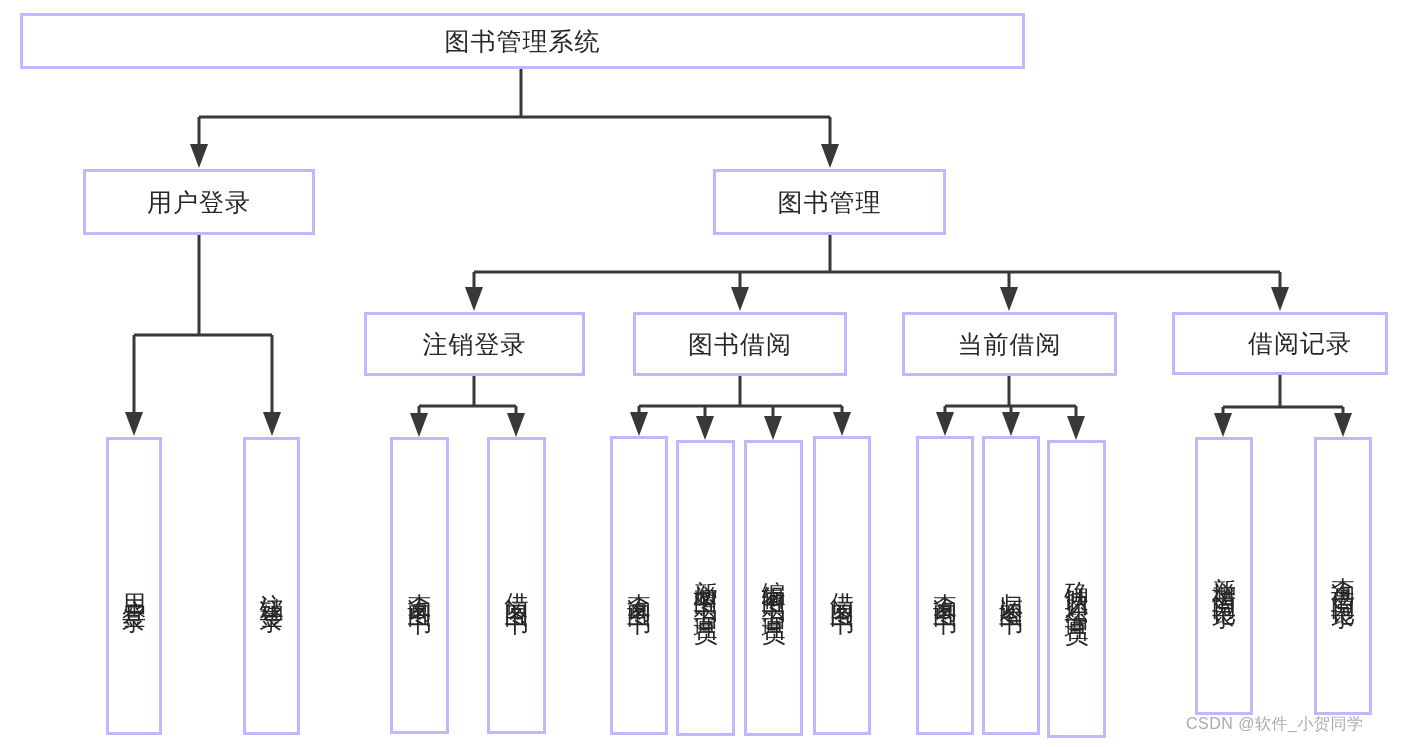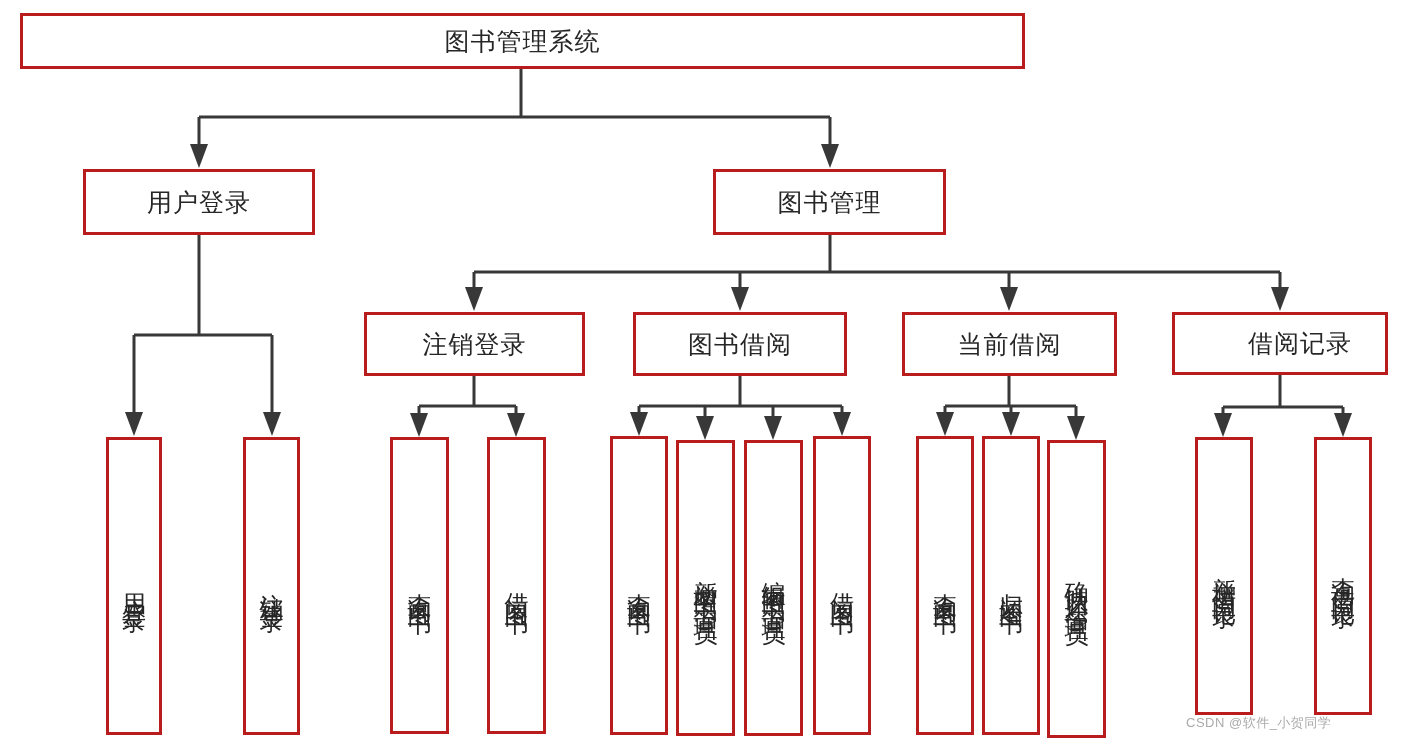--- a/index.html
+++ b/index.html
@@ -15,21 +15,21 @@
     position: absolute;
     left: 0; top: 0;
     width: 1405px; height: 747px;
     z-index: 1;
     pointer-events: none;
   }
   .node {
     position: absolute;
     box-sizing: border-box;
     background: #ffffff;
-    border: 3px solid #b91c1c;
+    border: 3px solid #c4b5fd;
     color: #262626;
     display: flex;
     align-items: center;
     justify-content: center;
     z-index: 2;
     line-height: 1;
   }
   .hbox {
     font-size: 25px;
     letter-spacing: 1px;
@@ -39,21 +39,21 @@
     writing-mode: vertical-rl;
     text-orientation: mixed;
     font-size: 24px;
     letter-spacing: 6px;
   }
   .watermark {
     position: absolute;
     left: 1186px;
     top: 714px;
     z-index: 3;
-    font-size: 13px;
+    font-size: 16px;
     letter-spacing: 0.5px;
     color: rgba(158, 158, 158, 0.88);
     white-space: nowrap;
     text-shadow: 0 0 2px #ffffff;
   }
 </style>
 </head>
 <body>
 
 <div class="canvas">

